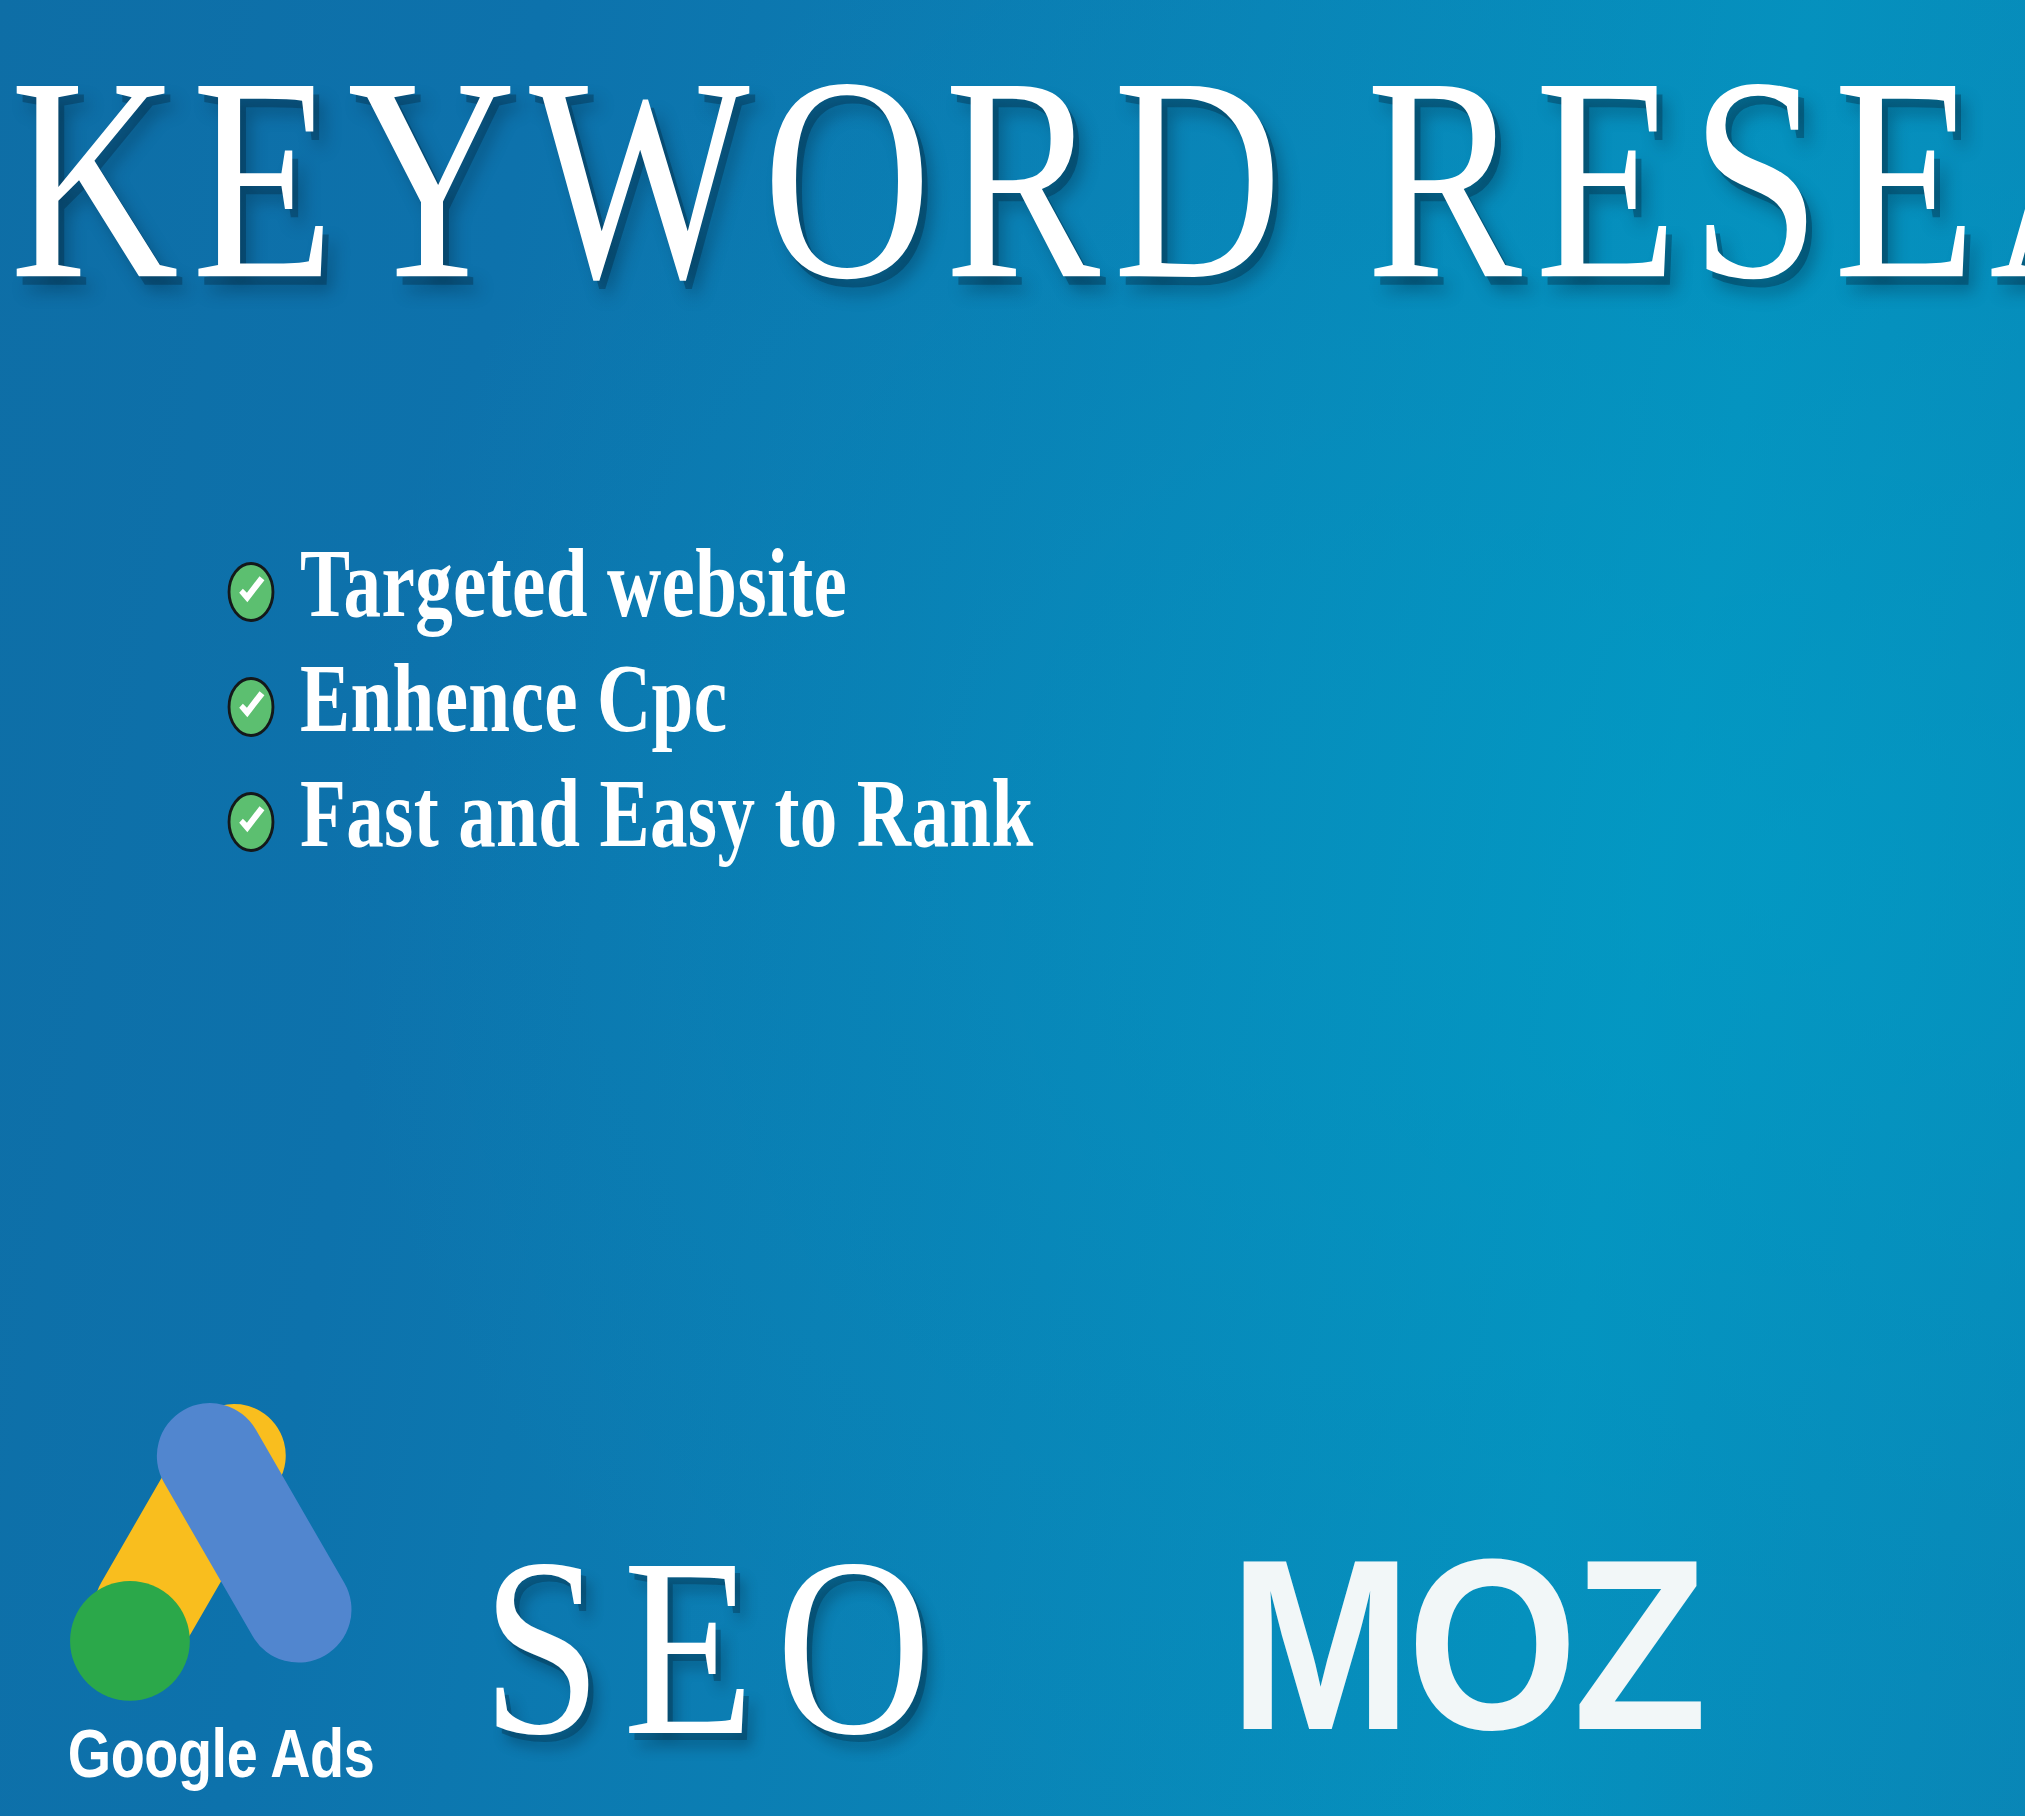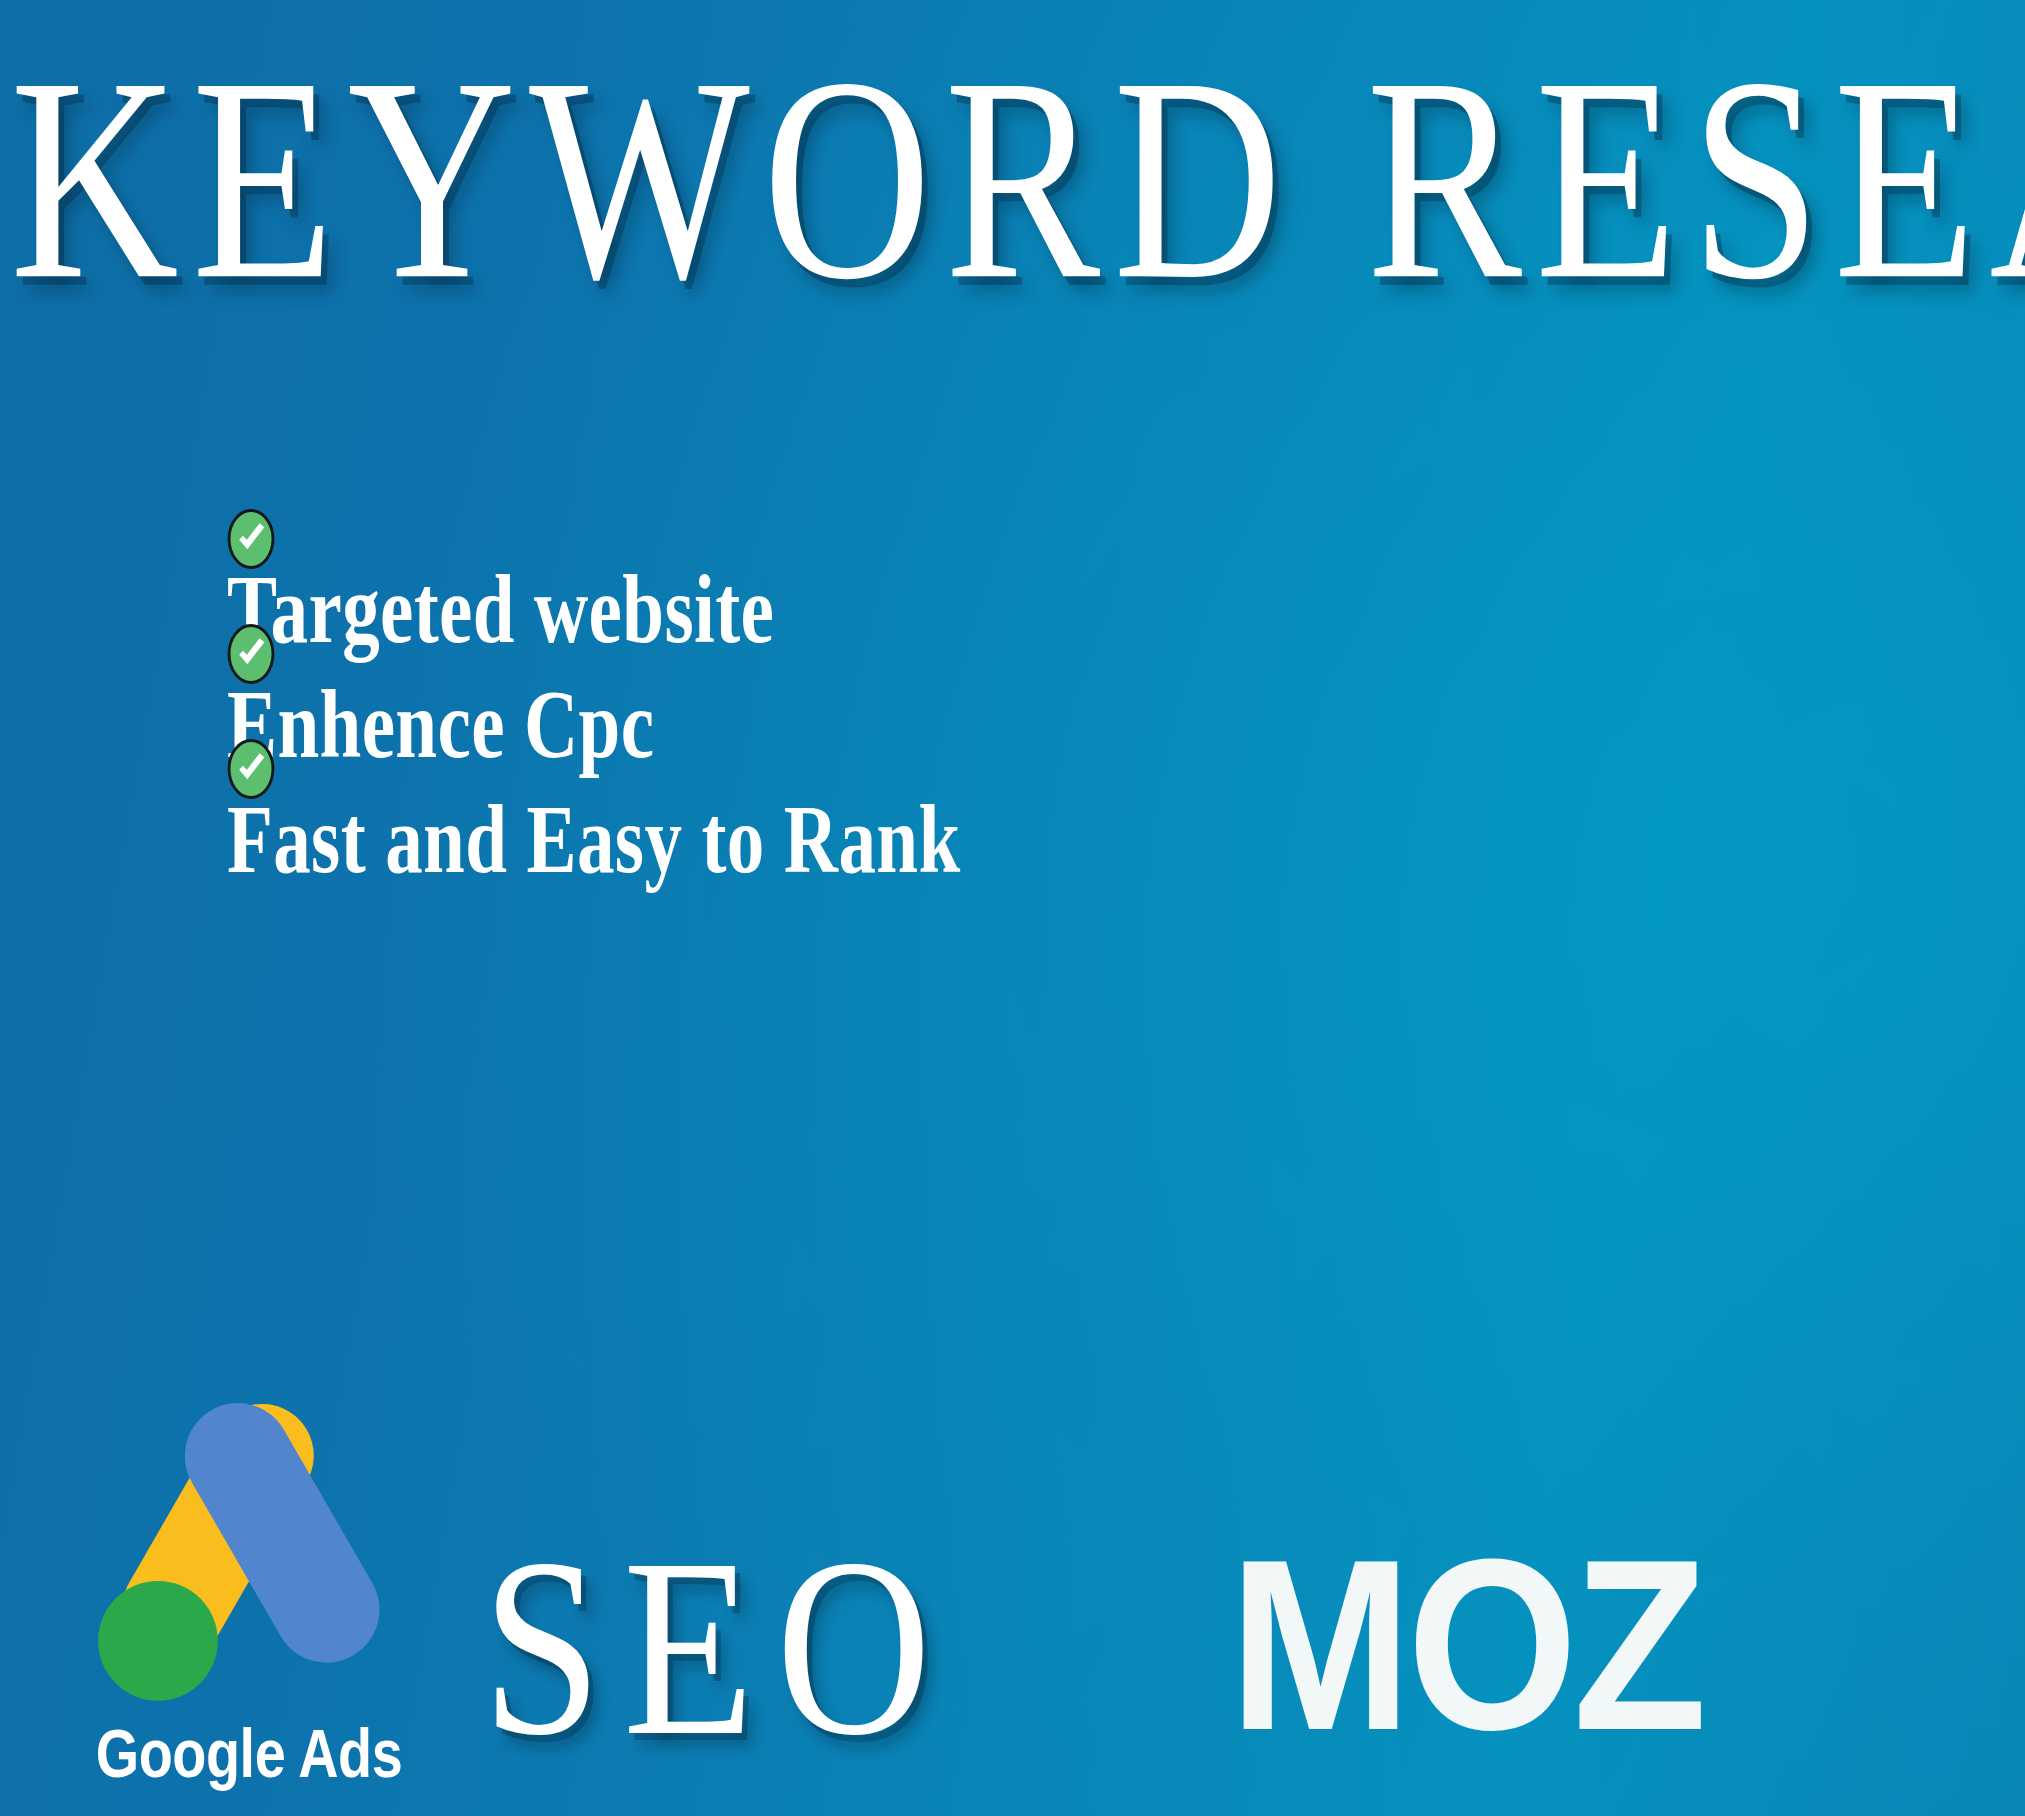--- a/index.html
+++ b/index.html
@@ -47,23 +47,22 @@
 
   
   .list {
     position: absolute;
     left: 227px;
     top: 508px;
     width: 1782px;
   }
   .list-item {
     display: flex;
-    align-items: flex-start;
+    align-items: flex-end;
     height: 115px;
-    flex-direction: column;
   }
   .check-badge {
     position: relative;
     flex: 0 0 auto;
     width: 48px;
     height: 62px;
     margin-right: 25px;
     display: block;
   }
   .check-badge svg { display: block; width: 48px; height: 62px; }
@@ -75,21 +74,21 @@
     line-height: 1;
     white-space: nowrap;
     letter-spacing: 0.005em;
     transform: scaleY(1.22) scaleX(0.95);
     transform-origin: left center;
   }
 
   
   .gads {
     position: absolute;
-    left: 75px;
+    left: 47px;
     top: 1385px;
     width: 348px;
     height: 421px;
     text-decoration: underline;
   }
   .gads-mark {
     position: absolute;
     left: 0;
     top: 0;
     width: 348px;

